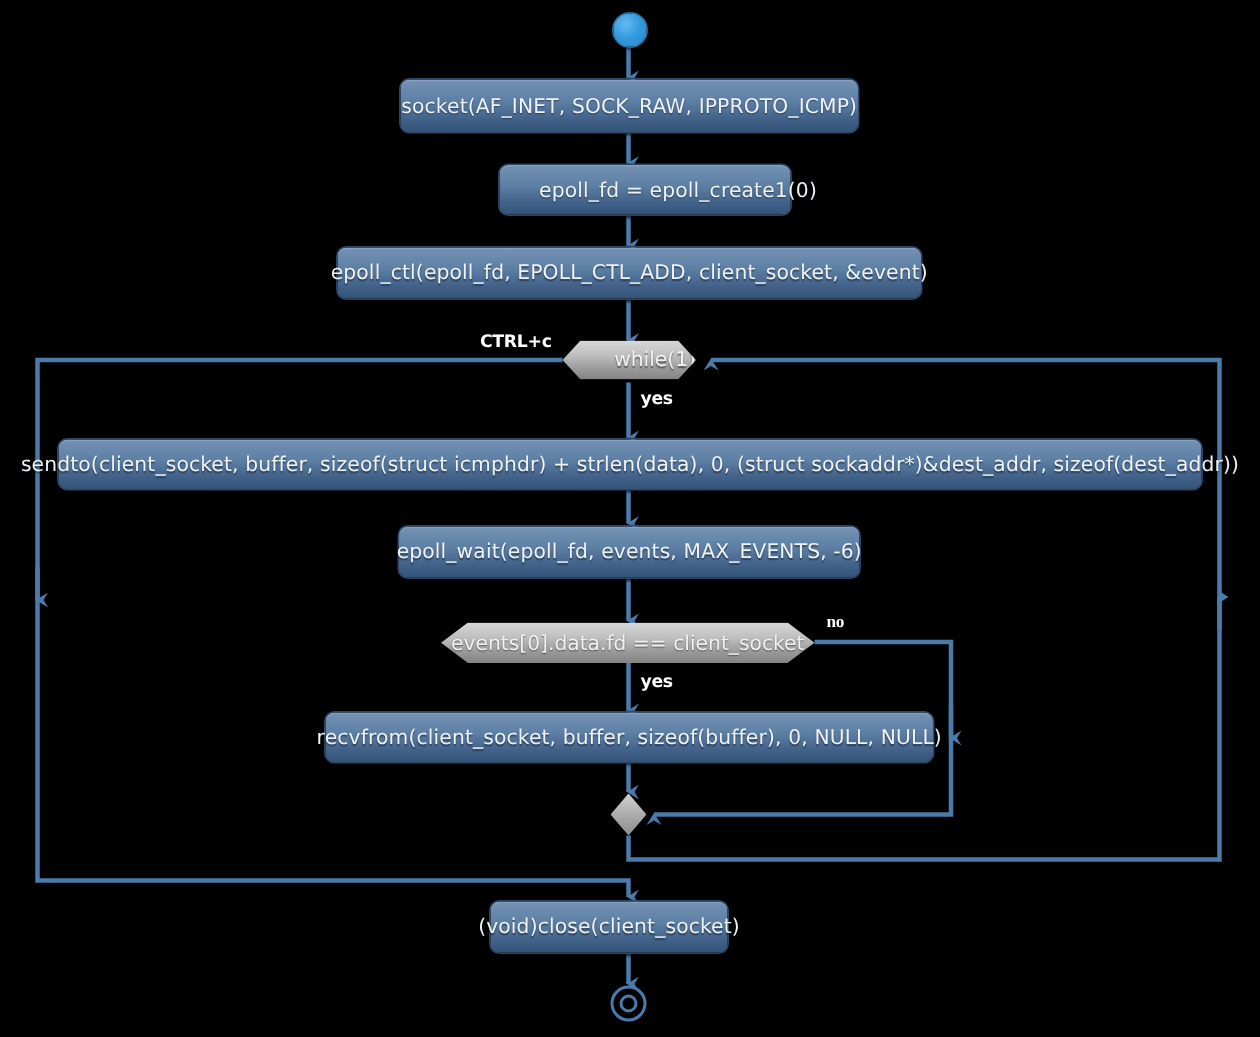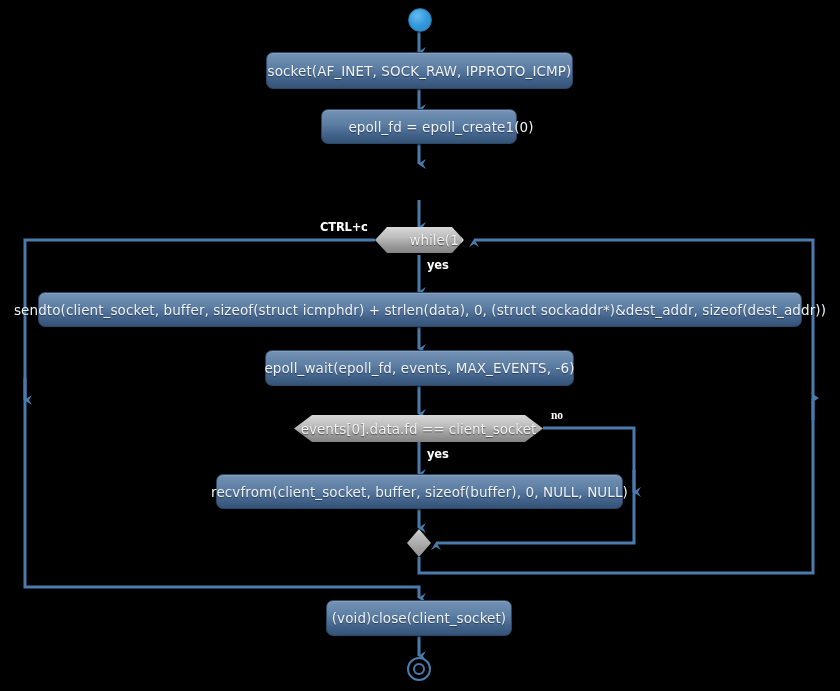--- a/index.html
+++ b/index.html
@@ -131,24 +131,27 @@
       <line x1="419" y1="636" x2="419" y2="656" marker-end="url(#ah)"></line>
     </g>
   </svg>
 
   <div class="start-node" style="left:408px;top:8px;"></div>
 
   <div class="node" style="left:266px;top:52px;width:307px;height:37px;text-align:center;">
     <span>socket(AF_INET, SOCK_RAW, IPPROTO_ICMP)</span>
   </div>
 
-  <div class="node" style="left:321px;top:109px;width:196px;height:35px;padding-left:44px;">
+  <div class="node" style="left:332px;top:109px;width:196px;height:35px;padding-left:44px;">
     <span>epoll_fd = epoll_create1(0)</span>
   </div>
 
+  <div class="node" style="left:224px;top:164px;width:391px;height:36px;">
+    <span>epoll_ctl(epoll_fd, EPOLL_CTL_ADD, client_socket, &amp;event)</span>
+  </div>
 
   <div class="hex" style="left:375px;top:227px;width:89px;height:26px;justify-content:flex-end;">
     <span>while(1)</span>
   </div>
 
   <div class="node" style="left:38px;top:292px;width:764px;height:35px;">
     <span>sendto(client_socket, buffer, sizeof(struct icmphdr) + strlen(data), 0, (struct sockaddr*)&amp;dest_addr, sizeof(dest_addr))</span>
   </div>
 
   <div class="node" style="left:265px;top:350px;width:309px;height:36px;">
@@ -158,21 +161,21 @@
   <div class="hex wide" style="left:294px;top:415px;width:249px;height:27px;">
     <span>events[0].data.fd == client_socket</span>
   </div>
 
   <div class="node" style="left:216px;top:474px;width:407px;height:35px;">
     <span>recvfrom(client_socket, buffer, sizeof(buffer), 0, NULL, NULL)</span>
   </div>
 
   <div class="merge" style="left:407px;top:529px;"></div>
 
-  <div class="node" style="left:326px;top:600px;width:186px;height:36px;">
+  <div class="node" style="left:326px;top:600px;width:160px;height:36px;">
     <span>(void)close(client_socket)</span>
   </div>
 
   <div class="end-node" style="left:407px;top:657px;"></div>
 
   <div class="edge-label" style="left:320px;top:220px;">CTRL+c</div>
   <div class="edge-label" style="left:427px;top:258px;">yes</div>
   <div class="edge-label" style="left:427px;top:447px;">yes</div>
   <div class="edge-label" style="left:551px;top:409px;font-family:Liberation Serif, serif;">no</div>
 

